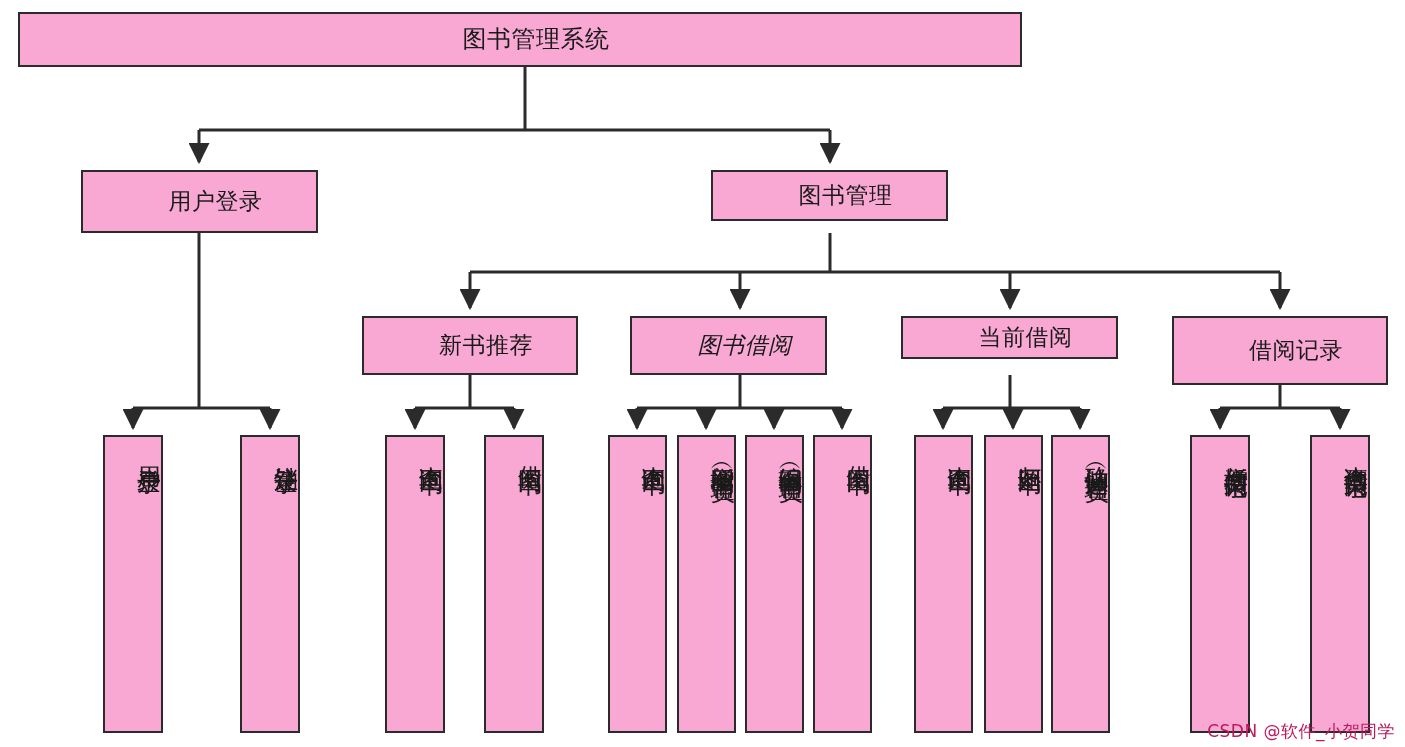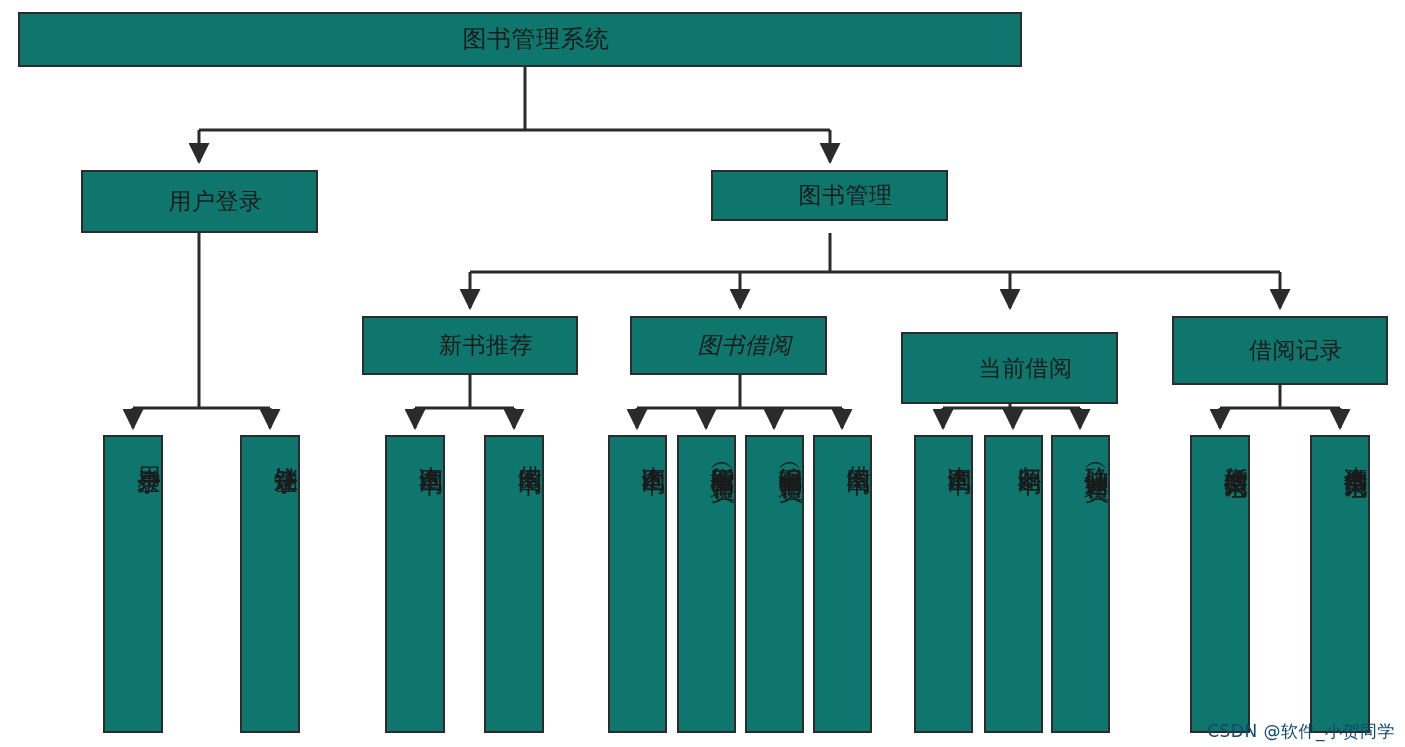--- a/index.html
+++ b/index.html
@@ -22,21 +22,21 @@
     position: absolute;
     left: 0;
     top: 0;
     width: 1405px;
     height: 747px;
     pointer-events: none;
   }
   .node {
     position: absolute;
     box-sizing: border-box;
-    background: #0f766e;
+    background: #f9a8d4;
     border: 2.5px solid #2b2b2b;
     display: flex;
     align-items: center;
     justify-content: center;
     z-index: 2;
     padding-left: 32px;
   }
   .node .label {
     color: #1a1a1a;
     text-align: center;
@@ -63,21 +63,21 @@
     font-size: 24px;
     line-height: 1.0;
     letter-spacing: 2px;
     white-space: nowrap;
   }
   #watermark {
     position: absolute;
     right: 10px;
     bottom: 4px;
     font-size: 17px;
-    color: #0c4a6e;
+    color: #be185d;
     z-index: 5;
     white-space: nowrap;
     letter-spacing: 0.5px;
   }
 </style>
 </head>
 <body>
 
 <div id="canvas">
 
@@ -141,21 +141,21 @@
   <div class="node horizontal" style="left: 711px; top: 170px; width: 237px; height: 51px;">
     <span class="label">图书管理</span>
   </div>
 
   <div class="node horizontal" style="left: 362px; top: 316px; width: 216px; height: 59px;">
     <span class="label">新书推荐</span>
   </div>
   <div class="node horizontal" style="left: 630px; top: 316px; width: 197px; height: 59px; font-style: italic;">
     <span class="label">图书借阅</span>
   </div>
-  <div class="node horizontal" style="left: 901px; top: 332px; width: 217px; height: 72px;">
+  <div class="node horizontal" style="left: 901px; top: 316px; width: 217px; height: 43px;">
     <span class="label">当前借阅</span>
   </div>
   <div class="node horizontal" style="left: 1172px; top: 316px; width: 216px; height: 69px;">
     <span class="label">借阅记录</span>
   </div>
 
   <div class="node vertical" style="left: 103px; top: 435px; width: 60px; height: 298px;">
     <span class="label">用户登录</span>
   </div>
   <div class="node vertical" style="left: 240px; top: 435px; width: 60px; height: 298px;">

